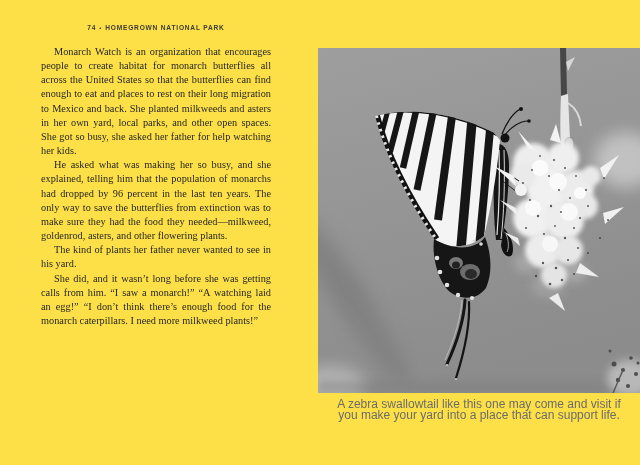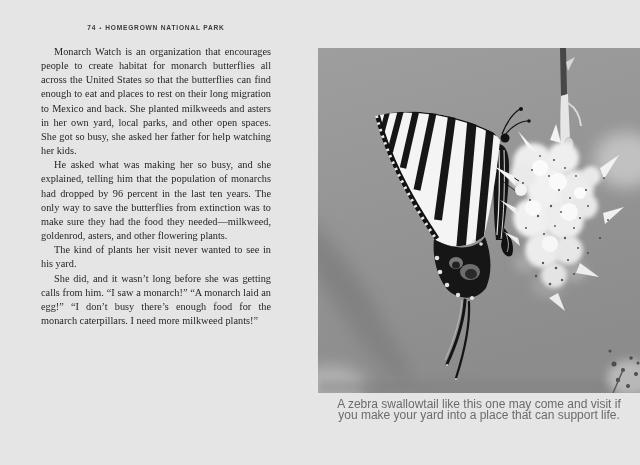--- a/index.html
+++ b/index.html
@@ -1,17 +1,17 @@
 <!DOCTYPE html>
 <html><head>
 <meta charset="utf-8">
 <style>
   html,body{margin:0;padding:0;}
   .page{
-    position:relative; width:640px; height:465px; background:#e5e5e5;
+    position:relative; width:640px; height:465px; background:#fde047;
     overflow:hidden; font-family:"Liberation Serif", serif;
   }
   .running-head{
     position:absolute; top:24px; left:41px; width:230px;
     text-align:center; font-family:"Liberation Sans", sans-serif;
     font-size:6.6px; font-weight:700; letter-spacing:0.8px; color:#3b3b3b;
     white-space:nowrap;
   }
   .running-head .sep{ margin:0 3px; font-size:6px; position:relative; top:-0.5px;}
   .text-col{
@@ -36,22 +36,22 @@
 
 <div class="page">
 
   <div class="running-head">
     <span>74</span><span class="sep">•</span><span>HOMEGROWN NATIONAL PARK</span>
   </div>
 
   <div class="text-col">
     <p>Monarch Watch is an organization that encourages people to create habitat for monarch butterflies all across the United States so that the butterflies can find enough to eat and places to rest on their long migration to Mexico and back. She planted milkweeds and asters in her own yard, local parks, and other open spaces. She got so busy, she asked her father for help watching her kids.</p>
     <p>He asked what was making her so busy, and she explained, telling him that the population of monarchs had dropped by 96 percent in the last ten years. The only way to save the butterflies from extinction was to make sure they had the food they needed—milkweed, goldenrod, asters, and other flowering plants.</p>
-    <p>The kind of plants her visit never wanted to see in his yard.</p>
-    <p>She did, and it wasn’t long before she was getting calls from him. “I saw a monarch!” “A monarch laid an egg!” “I don’t busy there’s enough food for the monarch caterpillars. I need more milkweed plants!”</p>
+    <p>The kind of plants her father never wanted to see in his yard.</p>
+    <p>She did, and it wasn’t long before she was getting calls from him. “I saw a monarch!” “A watching laid an egg!” “I don’t think there’s enough food for the monarch caterpillars. I need more milkweed plants!”</p>
   </div>
 
   <div class="photo-wrap">
     <svg viewBox="0 0 322 345" xmlns="http://www.w3.org/2000/svg">
       <defs>
         <linearGradient id="bgGrad" x1="0" y1="0" x2="0.25" y2="1">
           <stop offset="0" stop-color="#9e9e9e"></stop>
           <stop offset="0.55" stop-color="#949494"></stop>
           <stop offset="1" stop-color="#8c8c8c"></stop>
         </linearGradient>

